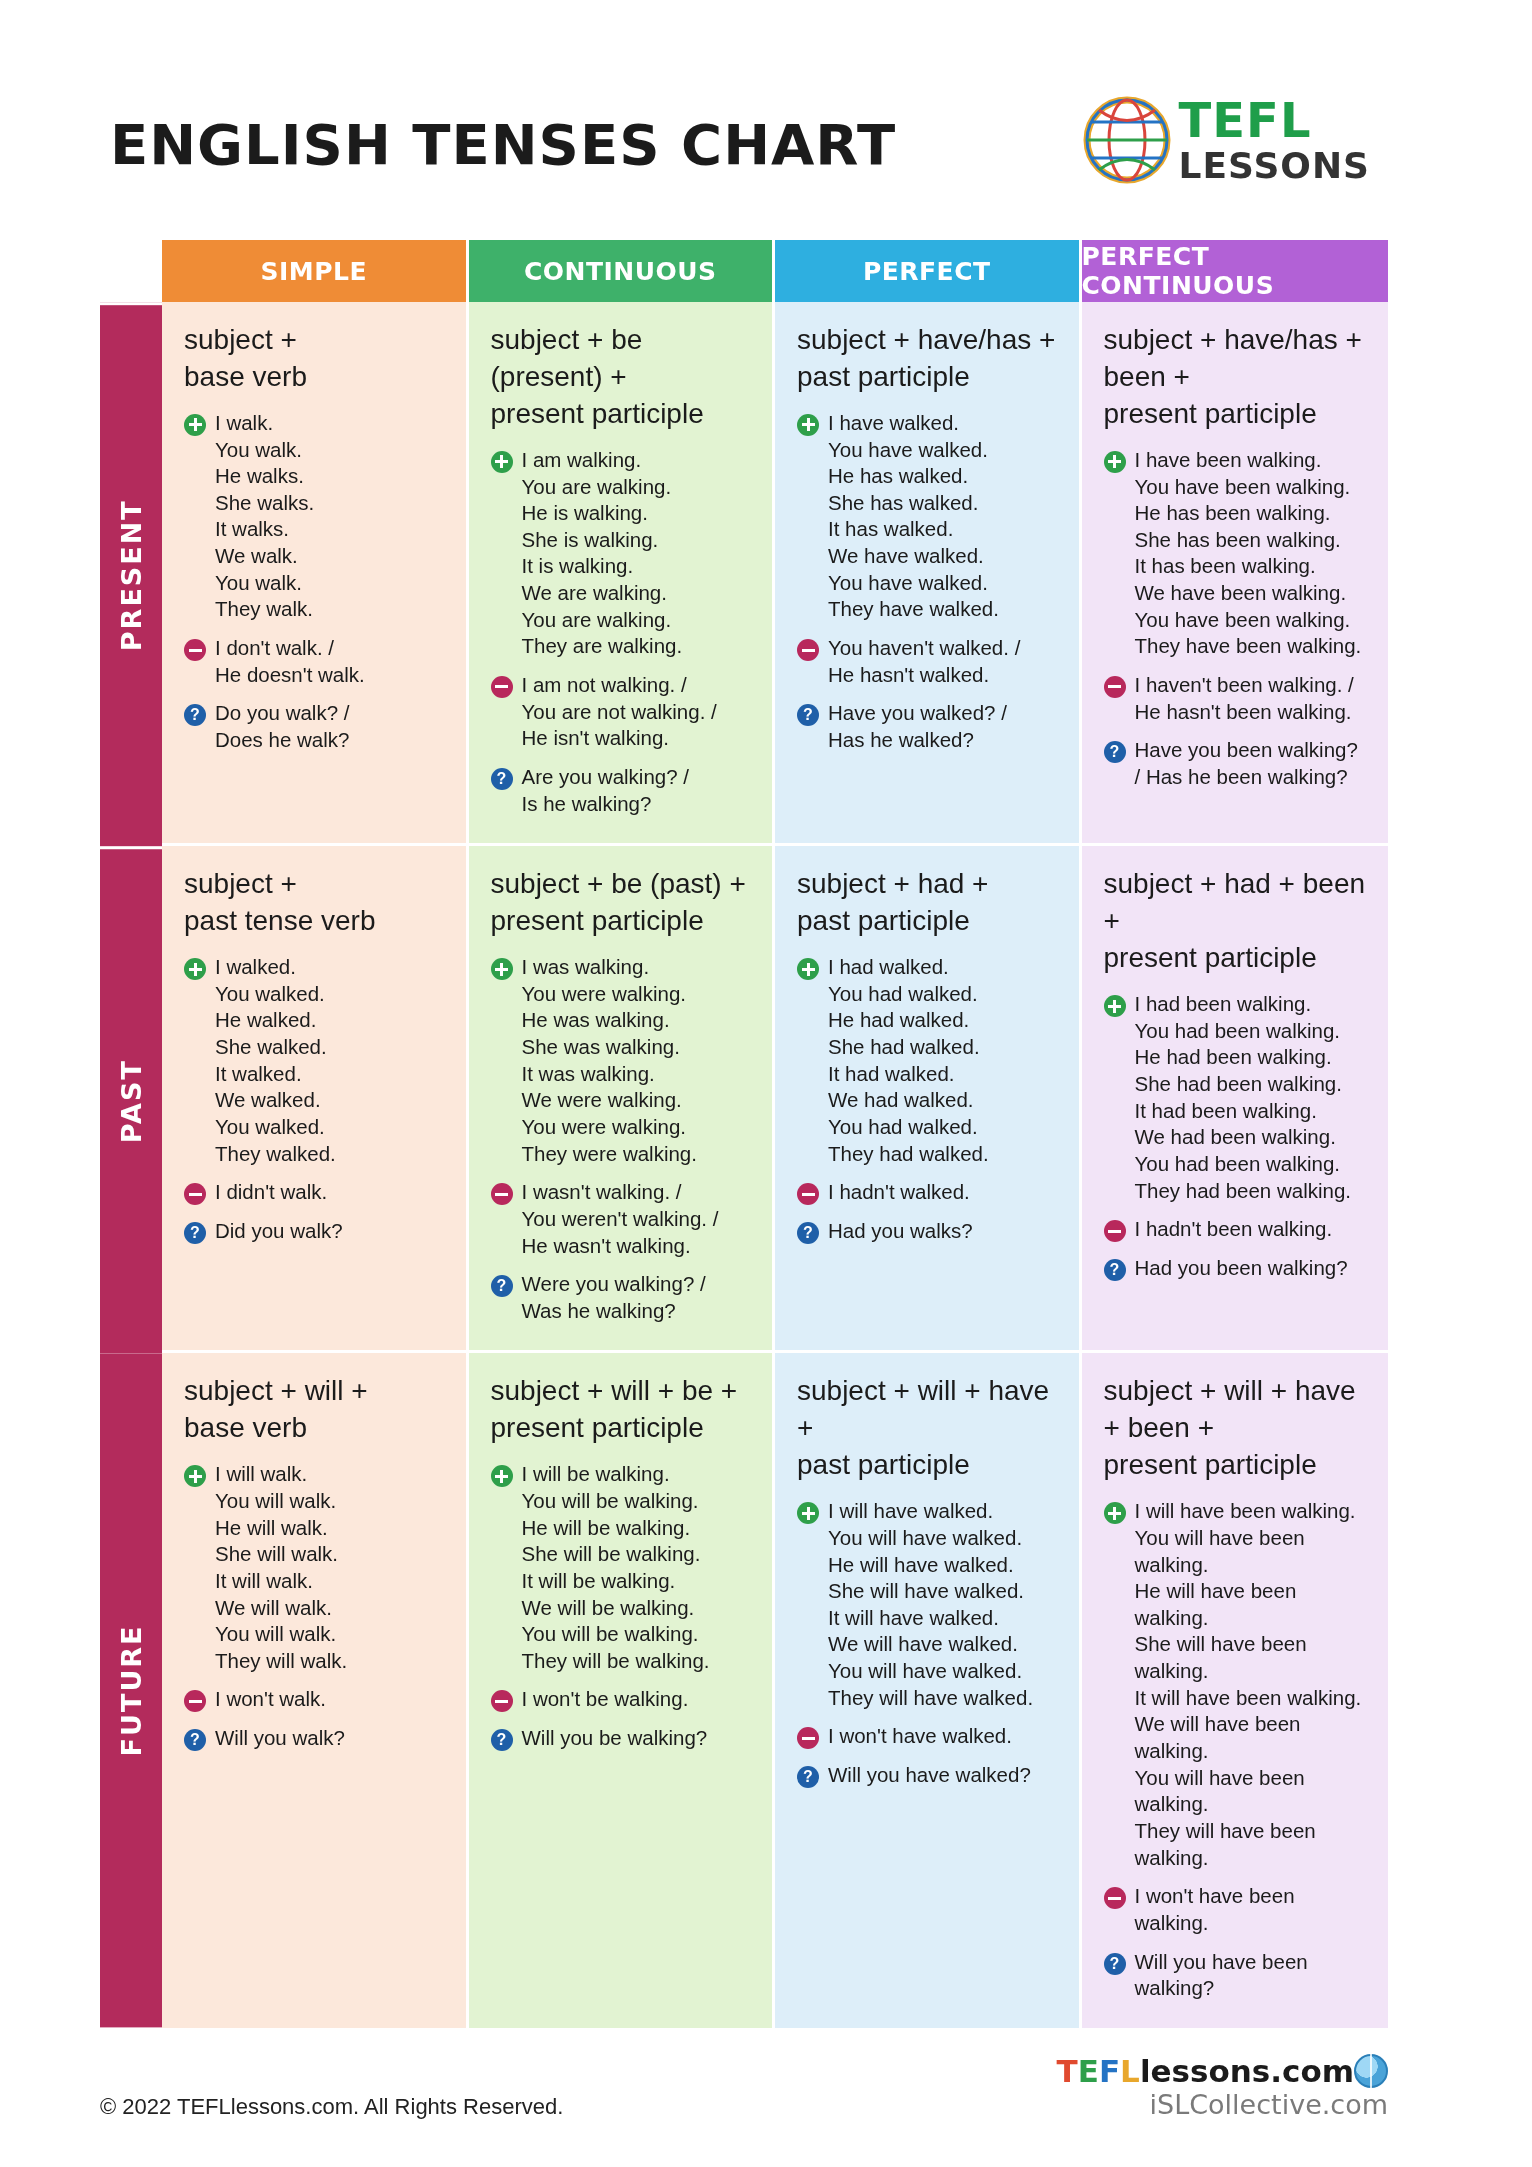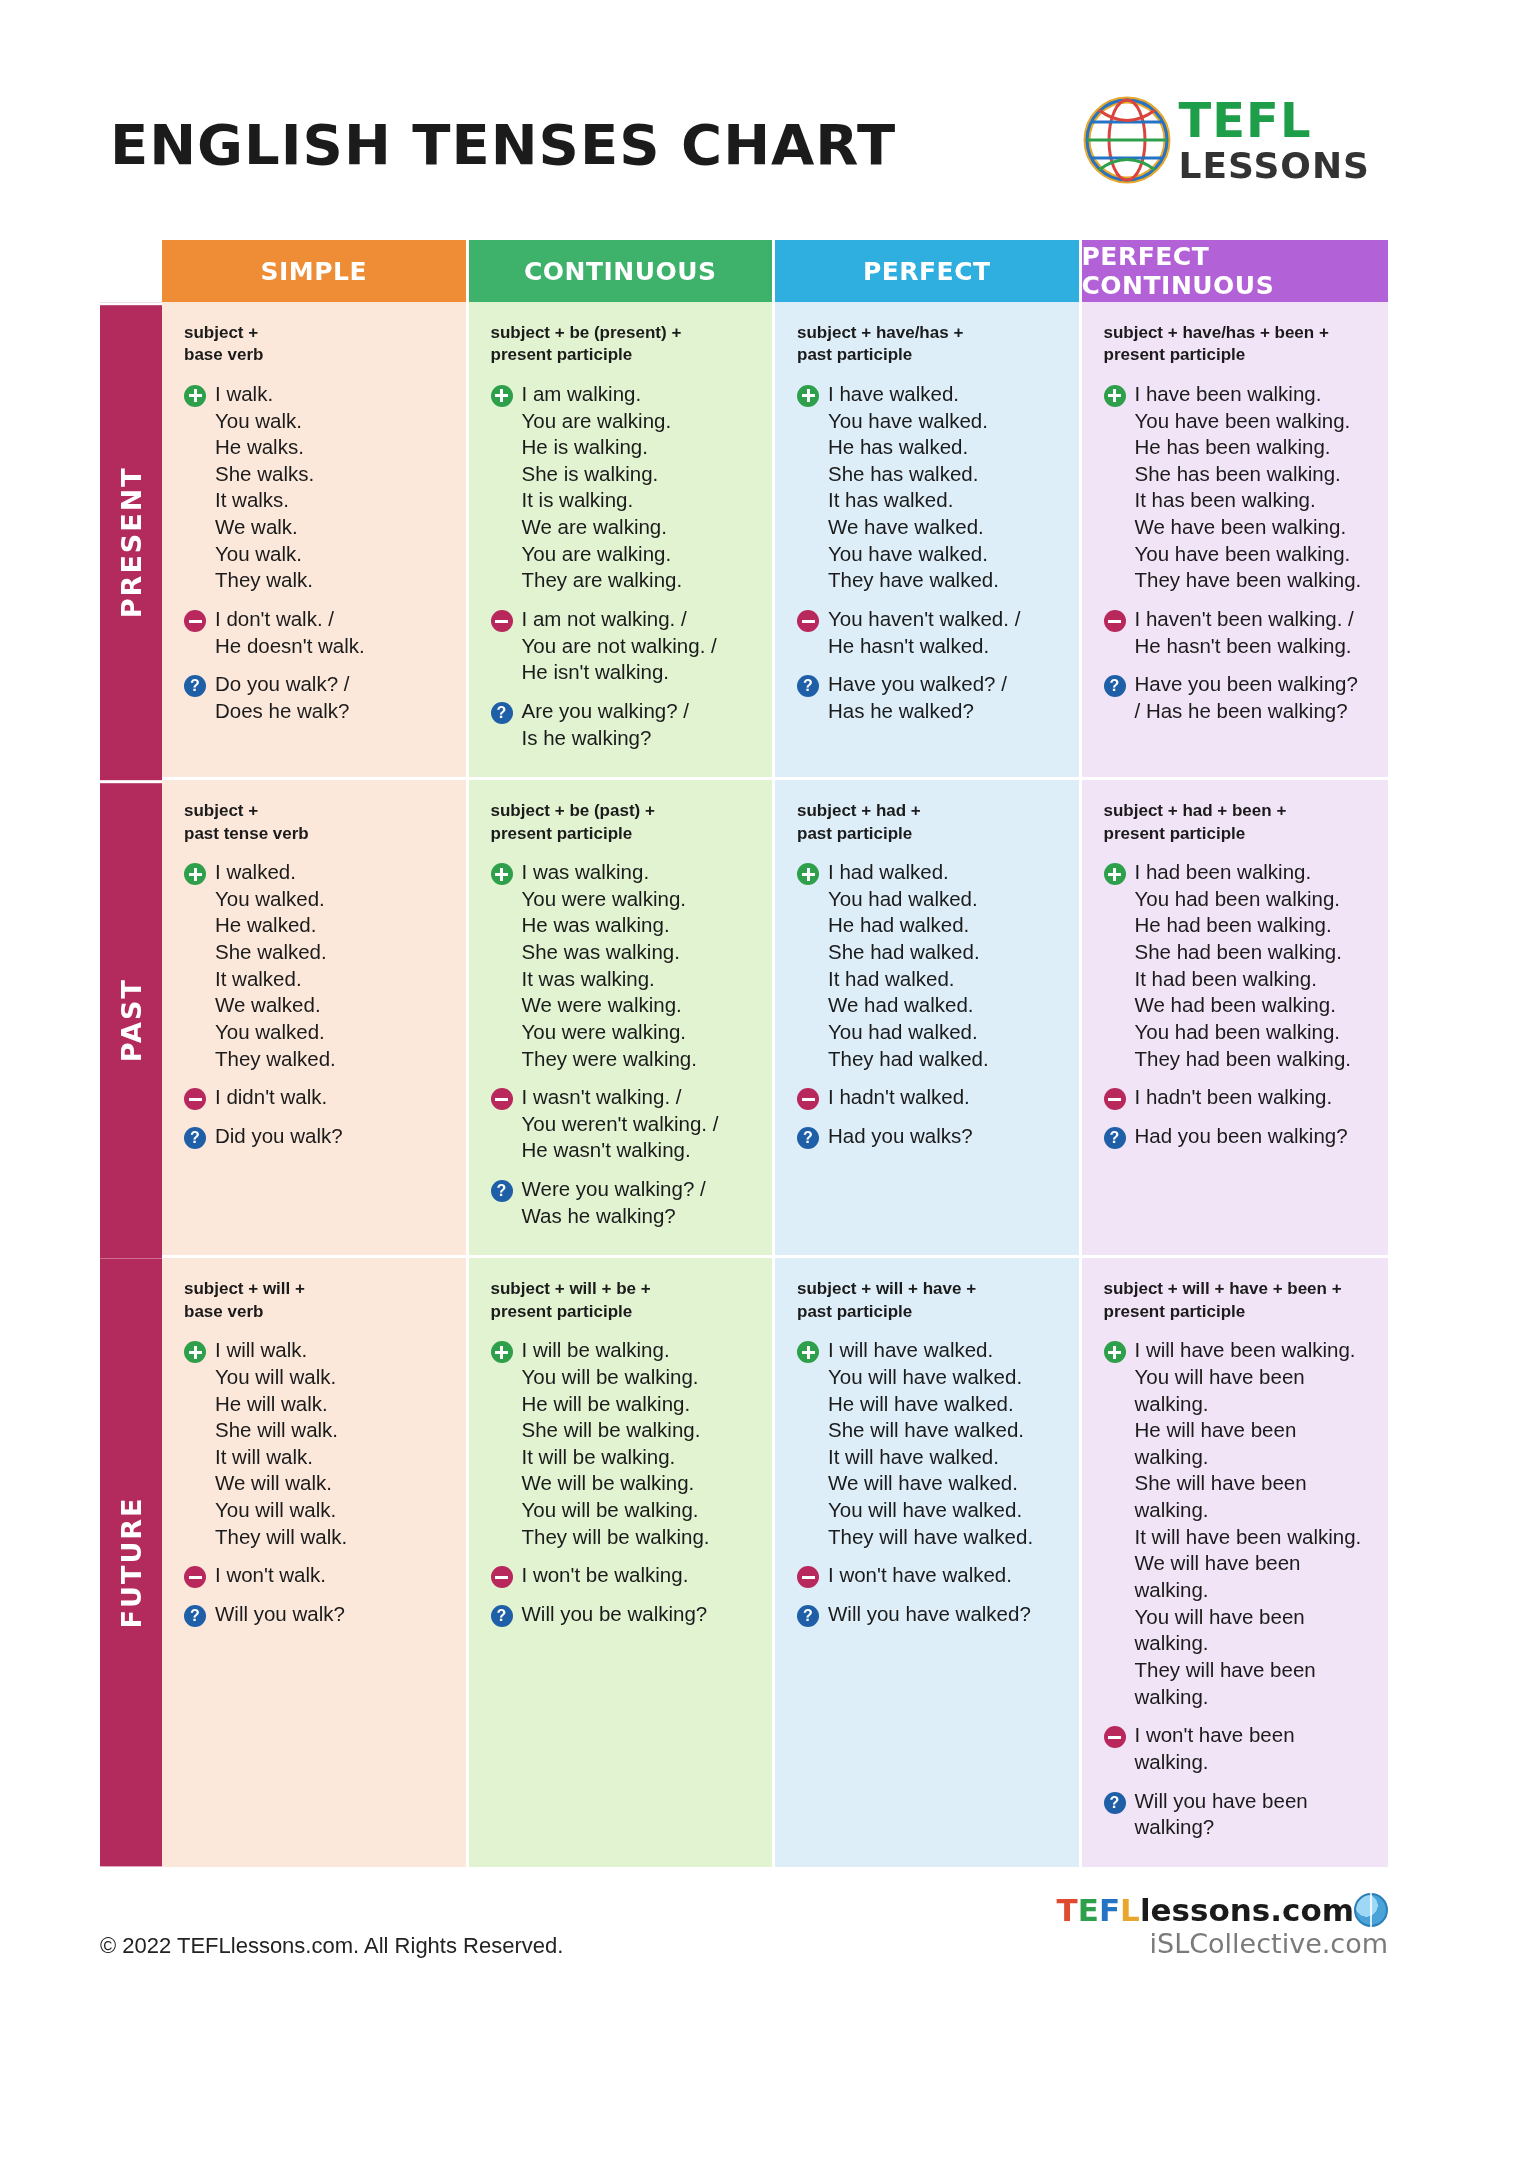--- a/index.html
+++ b/index.html
@@ -108,22 +108,22 @@
   .cell {
     padding: 20px 22px 26px 22px;
     border-right: 3px solid #fff;
     border-bottom: 3px solid #fff;
     box-sizing: border-box;
   }
   .cell.lastcol { border-right: 0; }
   .cell.lastrow { border-bottom: 0; }
 
   .formula {
-    font-weight: 700;
-    font-size: 17px;
+    font-weight: 400;
+    font-size: 28px;
     line-height: 1.32;
     color: #1b1b1b;
     margin-bottom: 14px;
     white-space: pre-line;
   }
   .group {
     display: flex;
     align-items: flex-start;
     margin-top: 12px;
   }

